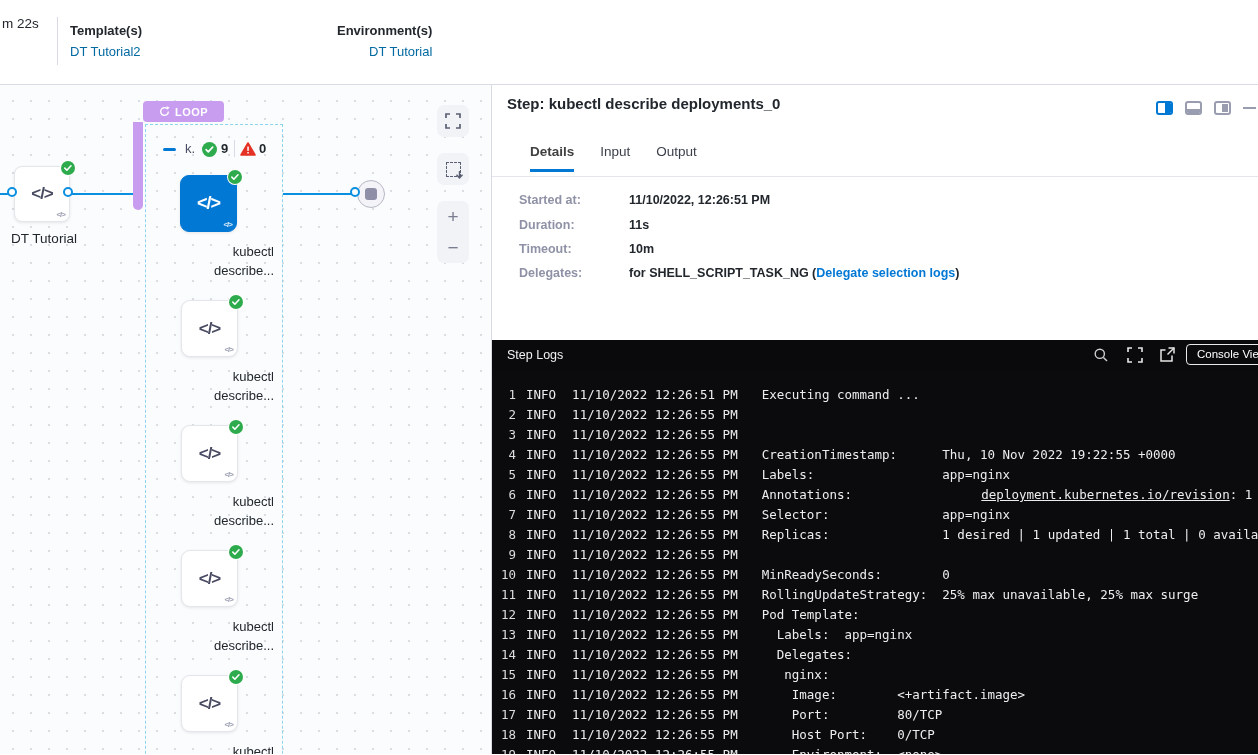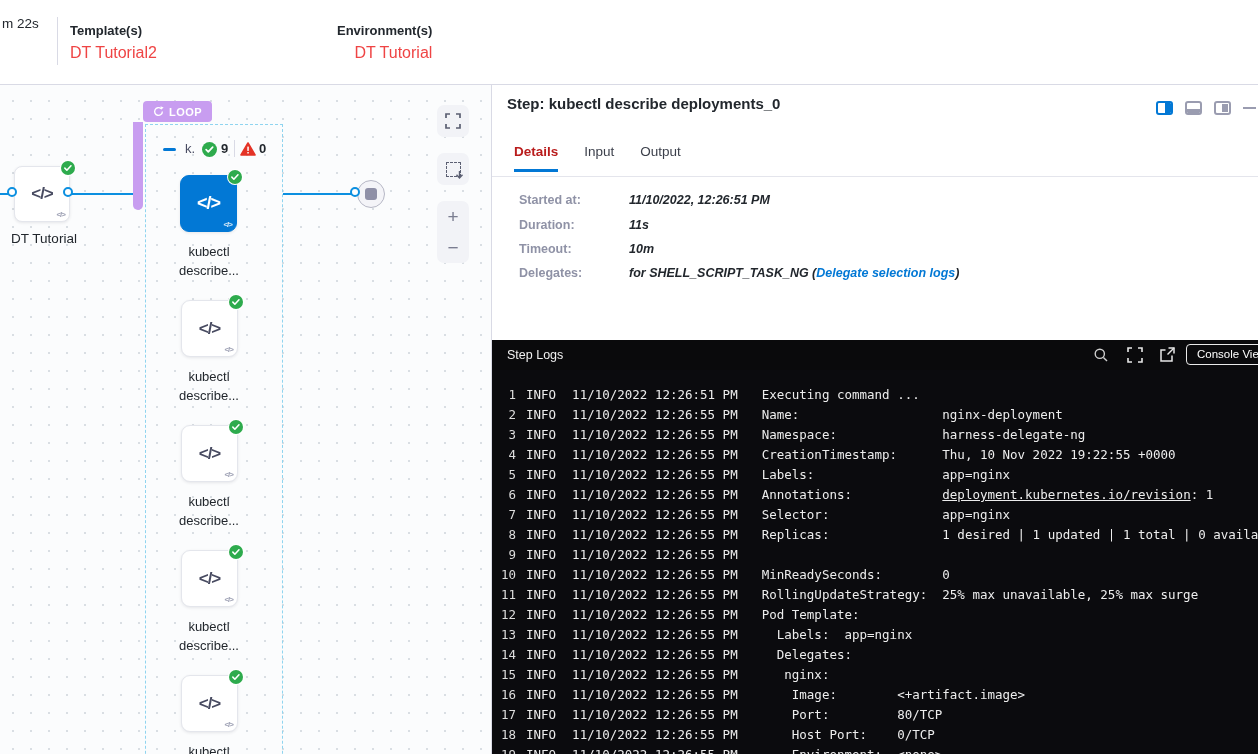--- a/index.html
+++ b/index.html
@@ -5,48 +5,48 @@
   * { margin:0; padding:0; box-sizing:border-box; }
   html,body { width:1258px; height:755px; overflow:hidden; font-family:"Liberation Sans", sans-serif; background:#fff; }
 
   
   .topbar { position:relative; height:85px; background:#fff; border-bottom:1px solid #d9dae5; }
   .elapsed { position:absolute; left:2px; top:16px; font-size:13.5px; color:#22272d; }
   .tb-divider { position:absolute; left:57px; top:17px; width:1px; height:48px; background:#d9dae5; }
   .tb-group { position:absolute; top:23px; }
   .tb-group.services { left:70px; } .tb-group.environments { left:337px;text-align:right; }
   .tb-label { font-size:13px; font-weight:bold; color:#22272d; margin-bottom:6px; }
-  .tb-link { font-size:16px; color:#ef4444; cursor:pointer; }
+  .tb-link { font-size:13px; color:#0369a1; cursor:pointer; }
 
   .main { display:flex; height:669px; }
 
   
   .canvas { position:relative; width:492px; border-right:1px solid #d9dae5; overflow:hidden; flex:none;
     background-color:#fbfcfd;
     background-image: radial-gradient(circle, #d9dee3 1.1px, transparent 1.3px);
     background-size:18px 18px; background-position:4px 7px; }
   .edge { position:absolute; height:2px; background:#0b8fe0; }
   .loop-rect { position:absolute; left:145px; top:39px; width:138px; height:700px; border:1px dashed #8fd4ef; }
   .loop-bar { position:absolute; left:133px; top:37px; width:10px; height:88px; background:#c89df0; border-radius:0 0 5px 5px; }
-  .loop-badge { position:absolute; left:143px; top:16px; height:21px; padding:0 10px; background:#c89df0; border-radius:4px;
+  .loop-badge { position:absolute; left:143px; top:16px; height:21px; padding:0 16px; background:#c89df0; border-radius:4px;
     display:flex; align-items:center; gap:5px; color:#fff; font-size:11px; font-weight:bold; letter-spacing:.5px; }
   .gnode { position:absolute; width:57px; height:57px; border-radius:9px; background:#fff; border:1px solid #e4e6ec;
     box-shadow:0 1px 3px rgba(40,41,61,.10); cursor:pointer; }
   .gnode.sel { background:#0278d5; border-color:#0278d5; }
   .stage-node { position:absolute; left:14px; top:81px; width:56px; height:56px; border-radius:8px; background:#fff;
     border:1px solid #e4e6ec; box-shadow:0 1px 3px rgba(40,41,61,.10); cursor:pointer; }
   .code-glyph { position:absolute; inset:0; display:flex; align-items:center; justify-content:center;
     font-weight:bold; font-size:17px; letter-spacing:-1px; color:#484b61; }
   .gnode.sel .code-glyph { color:#fff; font-size:18px; }
   .code-mini { position:absolute; right:4px; bottom:2px; font-size:8px; font-weight:bold; color:#9fa2b5; letter-spacing:-1px; }
   .gnode.sel .code-mini { color:rgba(255,255,255,.8); }
   .badge { position:absolute; right:-7px; top:-7px; width:16px; height:16px; border-radius:50%; background:#fff; padding:1px; }
   .badge svg { display:block; }
   .stage-label { position:absolute; left:-4px; top:146px; width:96px; text-align:center; font-size:13.5px; color:#22272d; }
-  .steplabel { position:absolute; left:144px; width:130px; text-align:center; font-size:13px; line-height:19px; color:#22272d; }
+  .steplabel { position:absolute; left:144px; width:130px; text-align:right; font-size:13px; line-height:19px; color:#22272d; }
   .port { position:absolute; width:10px; height:10px; border:2px solid #0b8fe0; background:#fff; border-radius:50%; }
   .grp-minus { position:absolute; left:163px; top:63px; width:13px; height:3px; background:#0278d5; border-radius:2px; cursor:pointer; }
   .grp-name { position:absolute; left:185px; top:56px; font-size:13px; color:#4a4d63; }
   .grp-check { position:absolute; left:202px; top:57px; }
   .grp-9 { position:absolute; left:221px; top:56px; font-size:13px; font-weight:bold; color:#22272d; }
   .grp-div { position:absolute; left:234px; top:55px; width:1px; height:17px; background:#d9dae5; }
   .grp-warn { position:absolute; left:240px; top:57px; }
   .grp-0 { position:absolute; left:259px; top:56px; font-size:13px; font-weight:bold; color:#22272d; }
   .end-node { position:absolute; left:357px; top:95px; width:28px; height:28px; border-radius:50%; background:#f4f4f8; border:1px solid #b6b7c5; }
   .end-node i { position:absolute; left:7px; top:7px; width:12px; height:12px; background:#8f90a7; border-radius:3px; }
@@ -61,40 +61,40 @@
   .panel { position:relative; flex:1; background:#fff; overflow:hidden; }
   .p-title { position:absolute; left:15px; top:10px; font-size:15px; font-weight:bold; color:#22272d; }
   .lo-icons { position:absolute; left:664px; top:16px; display:flex; gap:12px; }
   .lo { width:17px; height:14px; border-radius:3px; position:relative; cursor:pointer; overflow:hidden; }
   .lo-right { border:2px solid #0278d5; } .lo-right::after { content:''; position:absolute; right:0; top:0; height:100%; width:45%; background:#0278d5; }
   .lo-bottom { border:2px solid #9a9cb0; } .lo-bottom::after { content:''; position:absolute; left:0; bottom:0; width:100%; height:38%; background:#9a9cb0; }
   .lo-box { border:2px solid #9a9cb0; } .lo-box::after { content:''; position:absolute; right:1px; top:1px; bottom:1px; width:48%; background:#9a9cb0; }
   .lo-minus { position:absolute; left:751px; top:22px; width:13px; height:2px; background:#9a9cb0; cursor:pointer; }
   .tabs { position:absolute; left:22px; top:59px; display:flex; gap:26px; }
   .tab { font-size:13.5px; color:#3b3f4a; padding-bottom:10px; border-bottom:3px solid transparent; cursor:pointer; }
-  .tab.active { font-weight:bold; color:#b91c1c; border-bottom-color:#0278d5; }
+  .tab.active { font-weight:bold; color:#404040; border-bottom-color:#0278d5;margin-left:16px; }
   .tabs-sep { position:absolute; left:0; top:91px; width:100%; height:1px; background:#e4e5ec; }
   .details { position:absolute; left:27px; top:103px; }
   .drow { display:flex; align-items:center; height:24.4px; }
   .dlabel { width:110px; font-size:12.5px; font-weight:bold; color:#8f92a6; flex:none; }
-  .dvalue { font-size:12.5px; font-weight:bold; color:#22272d; white-space:nowrap;font-style:italic; }
+  .dvalue { font-size:12.5px; font-weight:bold; color:#22272d; white-space:nowrap; }
   .dlink { color:#0278d5; cursor:pointer;margin-top:7px; }
   .loghdr { position:absolute; left:0; top:255px; width:100%; height:30px; background:#0a0a0c; }
   .lh-title { position:absolute; left:15px; top:8px; font-size:12.5px; color:#f0f0f0; }
   .lh-ic { position:absolute; top:7px; cursor:pointer; }
   .console-btn { position:absolute; left:694px; top:4px; height:21px; padding:0 10px; border:1px solid #e9e9e9; border-radius:4px;
     background:transparent; color:#fff; font-size:11.5px; line-height:19px; white-space:nowrap; cursor:pointer; font-family:"Liberation Sans", sans-serif; }
   .logbody { position:absolute; left:0; top:285px; right:0; bottom:0; background:#0b0b0e; overflow:hidden;
     padding:15px 0 0 8px; font-family:"DejaVu Sans Mono", monospace; font-size:12.5px; color:#ededed; }
   .logline { display:flex; height:20px; line-height:20px; white-space:pre; }
   .ll-num { width:16px; text-align:right; flex:none; color:#dcdcdc; }
   .ll-lvl { margin-left:10px; flex:none; }
   .ll-time { margin-left:16px; flex:none; }
   .ll-msg { margin-left:24px; flex:none; white-space:pre; }
-  .ll-link { text-decoration:underline; cursor:pointer; }
+  .ll-link { text-decoration:underline; cursor:pointer;margin-left:39px; }
 </style>
 </head>
 <body>
 
 <div class="topbar">
   <span class="elapsed">m 22s</span>
   <div class="tb-divider"></div>
   <div class="tb-group services">
     <div class="tb-label">Template(s)</div>
     <div class="tb-link">DT Tutorial2</div>
@@ -301,22 +301,22 @@
             <path d="M6.5 3H2v11h11V8.5" stroke="#e6e6e6" stroke-width="1.5" fill="none"></path>
             <path d="M9.5 1H15v5.5" stroke="#e6e6e6" stroke-width="1.5" fill="none"></path>
             <line x1="15" y1="1" x2="8.5" y2="7.5" stroke="#e6e6e6" stroke-width="1.5"></line>
           </svg>
       </span>
       <button class="console-btn">Console View</button>
     </div>
 
     <div class="logbody" id="logbody">
         <div class="logline"><span class="ll-num">1</span><span class="ll-lvl">INFO</span><span class="ll-time">11/10/2022 12:26:51 PM</span><span class="ll-msg">Executing command ...</span></div>
-        <div class="logline"><span class="ll-num">2</span><span class="ll-lvl">INFO</span><span class="ll-time">11/10/2022 12:26:55 PM</span><span class="ll-msg">Name:                   nginx-deployment</span></div>
-        <div class="logline"><span class="ll-num">3</span><span class="ll-lvl">INFO</span><span class="ll-time">11/10/2022 12:26:55 PM</span><span class="ll-msg">Namespace:              harness-delegate-ng</span></div>
+        <div class="logline"><span class="ll-num">2</span><span class="ll-lvl">INFO</span><span class="ll-time">11/10/2022 12:26:55 PM</span></div>
+        <div class="logline"><span class="ll-num">3</span><span class="ll-lvl">INFO</span><span class="ll-time">11/10/2022 12:26:55 PM</span></div>
         <div class="logline"><span class="ll-num">4</span><span class="ll-lvl">INFO</span><span class="ll-time">11/10/2022 12:26:55 PM</span><span class="ll-msg">CreationTimestamp:      Thu, 10 Nov 2022 19:22:55 +0000</span></div>
         <div class="logline"><span class="ll-num">5</span><span class="ll-lvl">INFO</span><span class="ll-time">11/10/2022 12:26:55 PM</span><span class="ll-msg">Labels:                 app=nginx</span></div>
         <div class="logline"><span class="ll-num">6</span><span class="ll-lvl">INFO</span><span class="ll-time">11/10/2022 12:26:55 PM</span><span class="ll-msg">Annotations:            <span class="ll-link">deployment.kubernetes.io/revision</span>: 1</span></div>
         <div class="logline"><span class="ll-num">7</span><span class="ll-lvl">INFO</span><span class="ll-time">11/10/2022 12:26:55 PM</span><span class="ll-msg">Selector:               app=nginx</span></div>
         <div class="logline"><span class="ll-num">8</span><span class="ll-lvl">INFO</span><span class="ll-time">11/10/2022 12:26:55 PM</span><span class="ll-msg">Replicas:               1 desired | 1 updated | 1 total | 0 available</span></div>
         <div class="logline"><span class="ll-num">9</span><span class="ll-lvl">INFO</span><span class="ll-time">11/10/2022 12:26:55 PM</span></div>
         <div class="logline"><span class="ll-num">10</span><span class="ll-lvl">INFO</span><span class="ll-time">11/10/2022 12:26:55 PM</span><span class="ll-msg">MinReadySeconds:        0</span></div>
         <div class="logline"><span class="ll-num">11</span><span class="ll-lvl">INFO</span><span class="ll-time">11/10/2022 12:26:55 PM</span><span class="ll-msg">RollingUpdateStrategy:  25% max unavailable, 25% max surge</span></div>
         <div class="logline"><span class="ll-num">12</span><span class="ll-lvl">INFO</span><span class="ll-time">11/10/2022 12:26:55 PM</span><span class="ll-msg">Pod Template:</span></div>
         <div class="logline"><span class="ll-num">13</span><span class="ll-lvl">INFO</span><span class="ll-time">11/10/2022 12:26:55 PM</span><span class="ll-msg">  Labels:  app=nginx</span></div>

